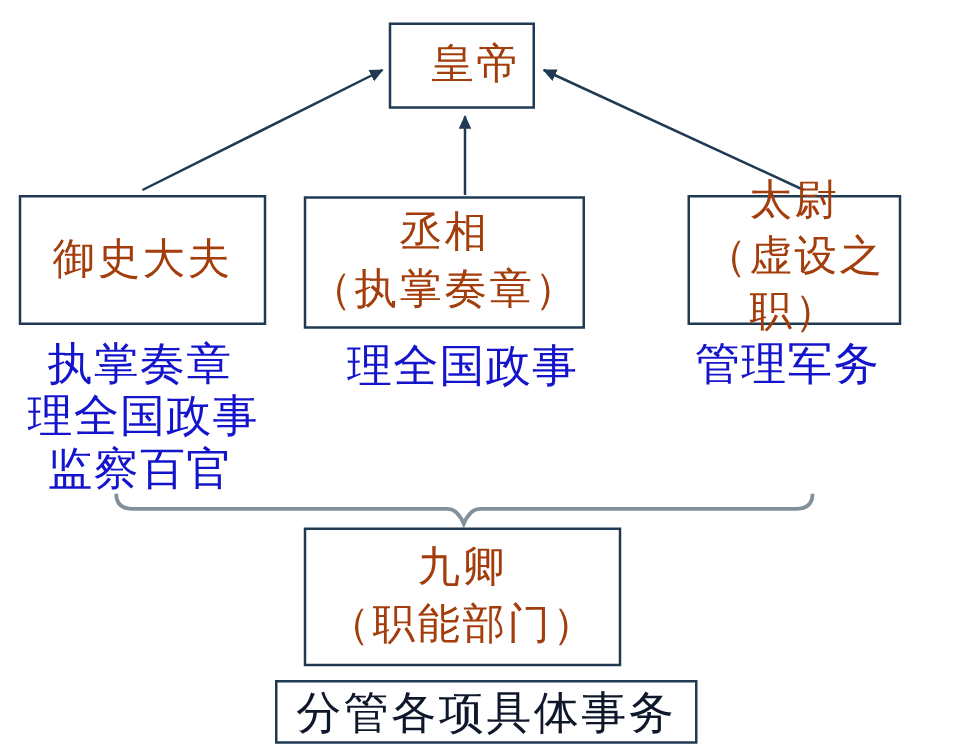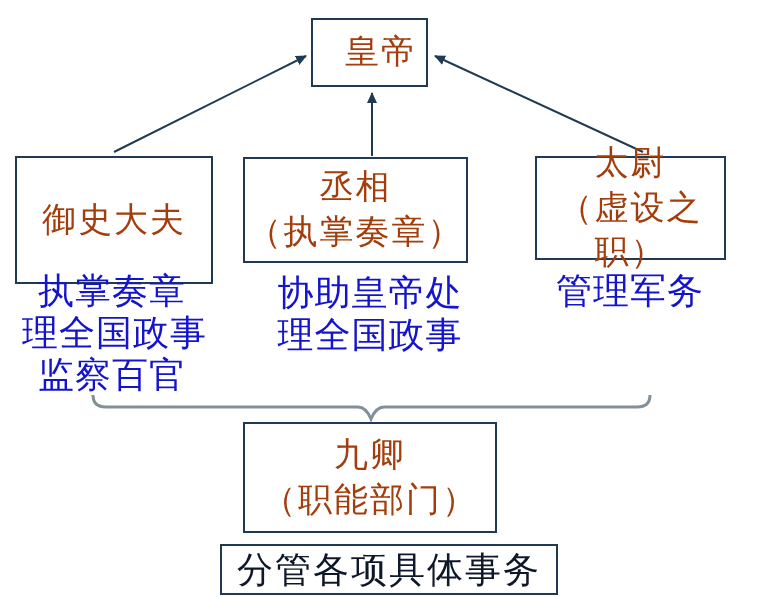--- a/index.html
+++ b/index.html
@@ -7,23 +7,23 @@
     position:relative;width:770px;height:597px;background:#ffffff;
     font-family:"Liberation Serif","DejaVu Serif",serif;overflow:hidden;
   }
   .overlay{position:absolute;left:0;top:0;width:770px;height:597px;pointer-events:none;}
   .box{
     position:absolute;box-sizing:border-box;border:2px solid #1f3a52;background:#ffffff;
     display:flex;flex-direction:column;align-items:center;justify-content:center;
     color:#a33d0b;font-size:34px;line-height:1.32;letter-spacing:2px;text-align:center;
   }
   .box-emperor{left:311px;top:18px;width:117px;height:69px;padding-left:23px;}
-  .box-censor{left:15px;top:156px;width:198px;height:128px;}
+  .box-censor{left:15px;top:156px;width:198px;height:104px;}
   .box-chancellor{left:243px;top:157px;width:225px;height:106px;}
-  .box-commandant{left:535px;top:156px;width:191px;height:104px;}
+  .box-commandant{left:550px;top:156px;width:171px;height:104px;font-family:Liberation Mono, monospace;}
   .box-ministers{left:243px;top:422px;width:254px;height:111px;}
   .box-ministers-desc{
     left:220px;top:544px;width:338px;height:51px;border-width:2px;
     color:#0f172a;font-size:36px;letter-spacing:2px;line-height:1;
   }
   .desc{
     position:absolute;color:#1414cc;font-size:36px;line-height:1.17;
     letter-spacing:1px;text-align:center;white-space:nowrap;
   }
   .desc-censor{left:22px;top:270px;width:180px;text-align:center;}
@@ -65,21 +65,20 @@
     <span>（虚设之职）</span>
   </div>
 
   <div class="desc desc-censor">
     <div>执掌奏章</div>
     <div>理全国政事</div>
     <div>监察百官</div>
   </div>
 
   <div class="desc desc-chancellor">
-    <div>协助皇帝处</div>
     <div>理全国政事</div>
   </div>
 
   <div class="desc desc-commandant">
     <div>管理军务</div>
   </div>
 
   <div class="box box-ministers">
     <span>九卿</span>
     <span>（职能部门）</span>

